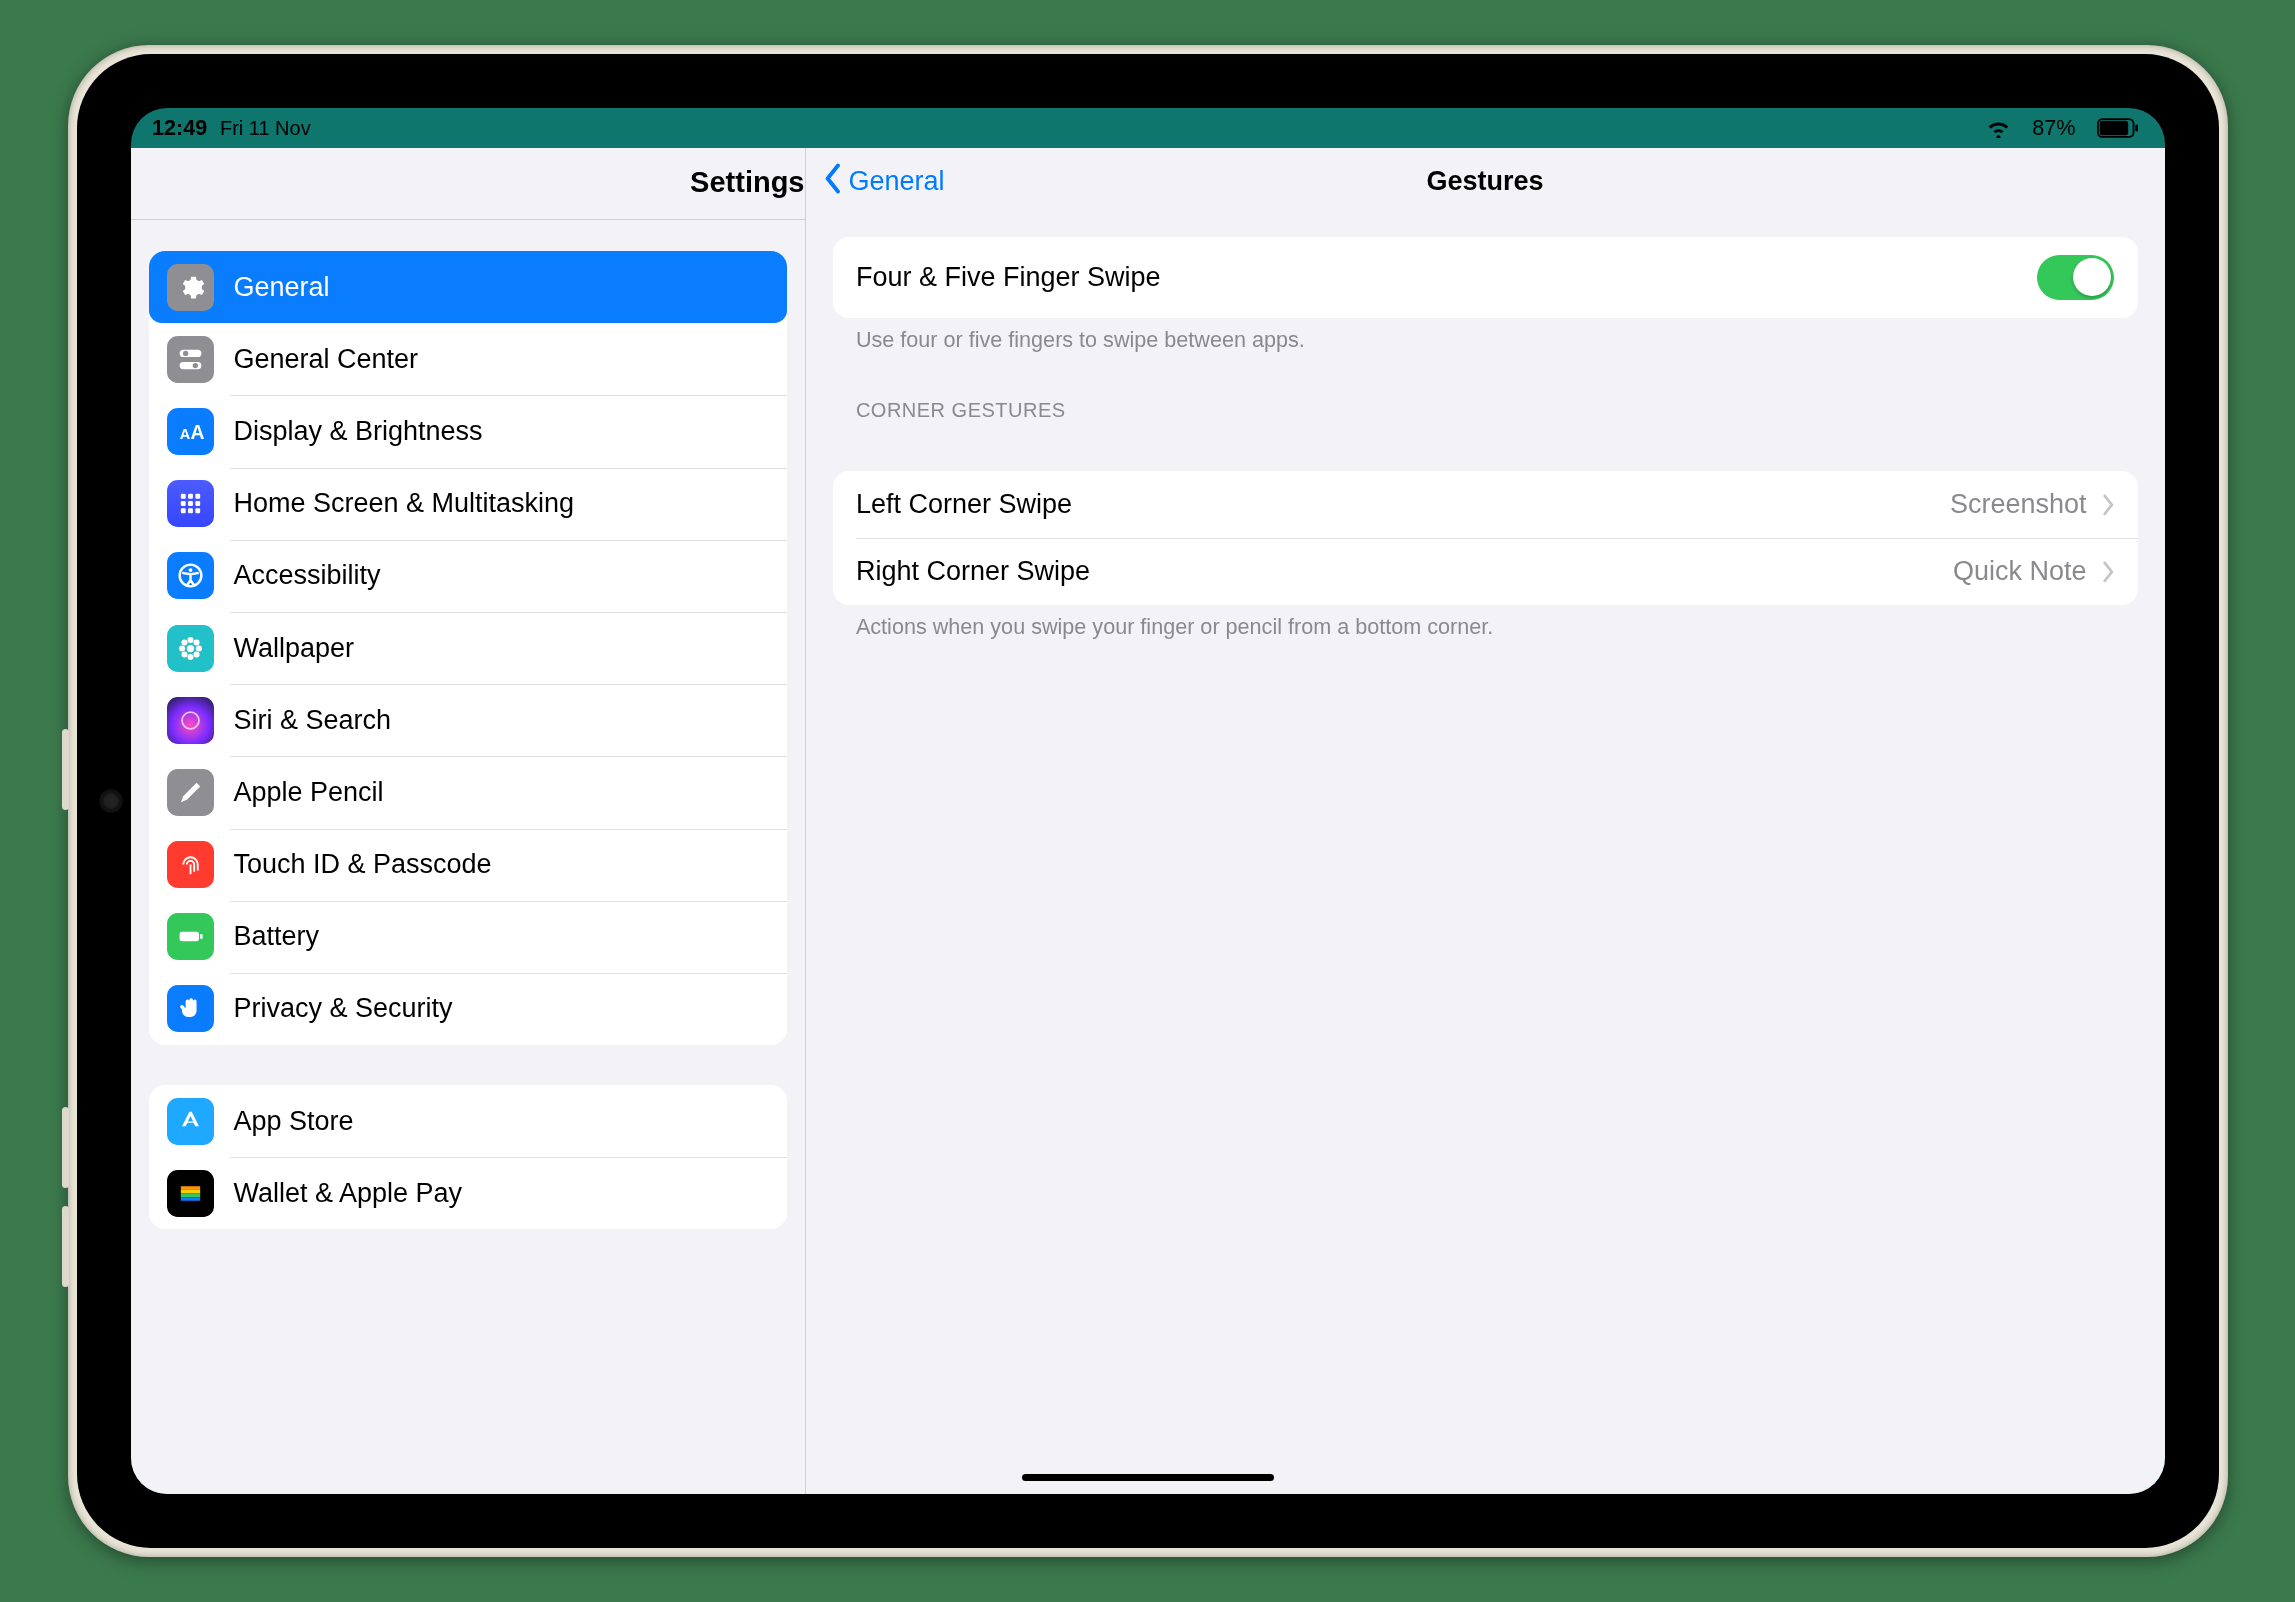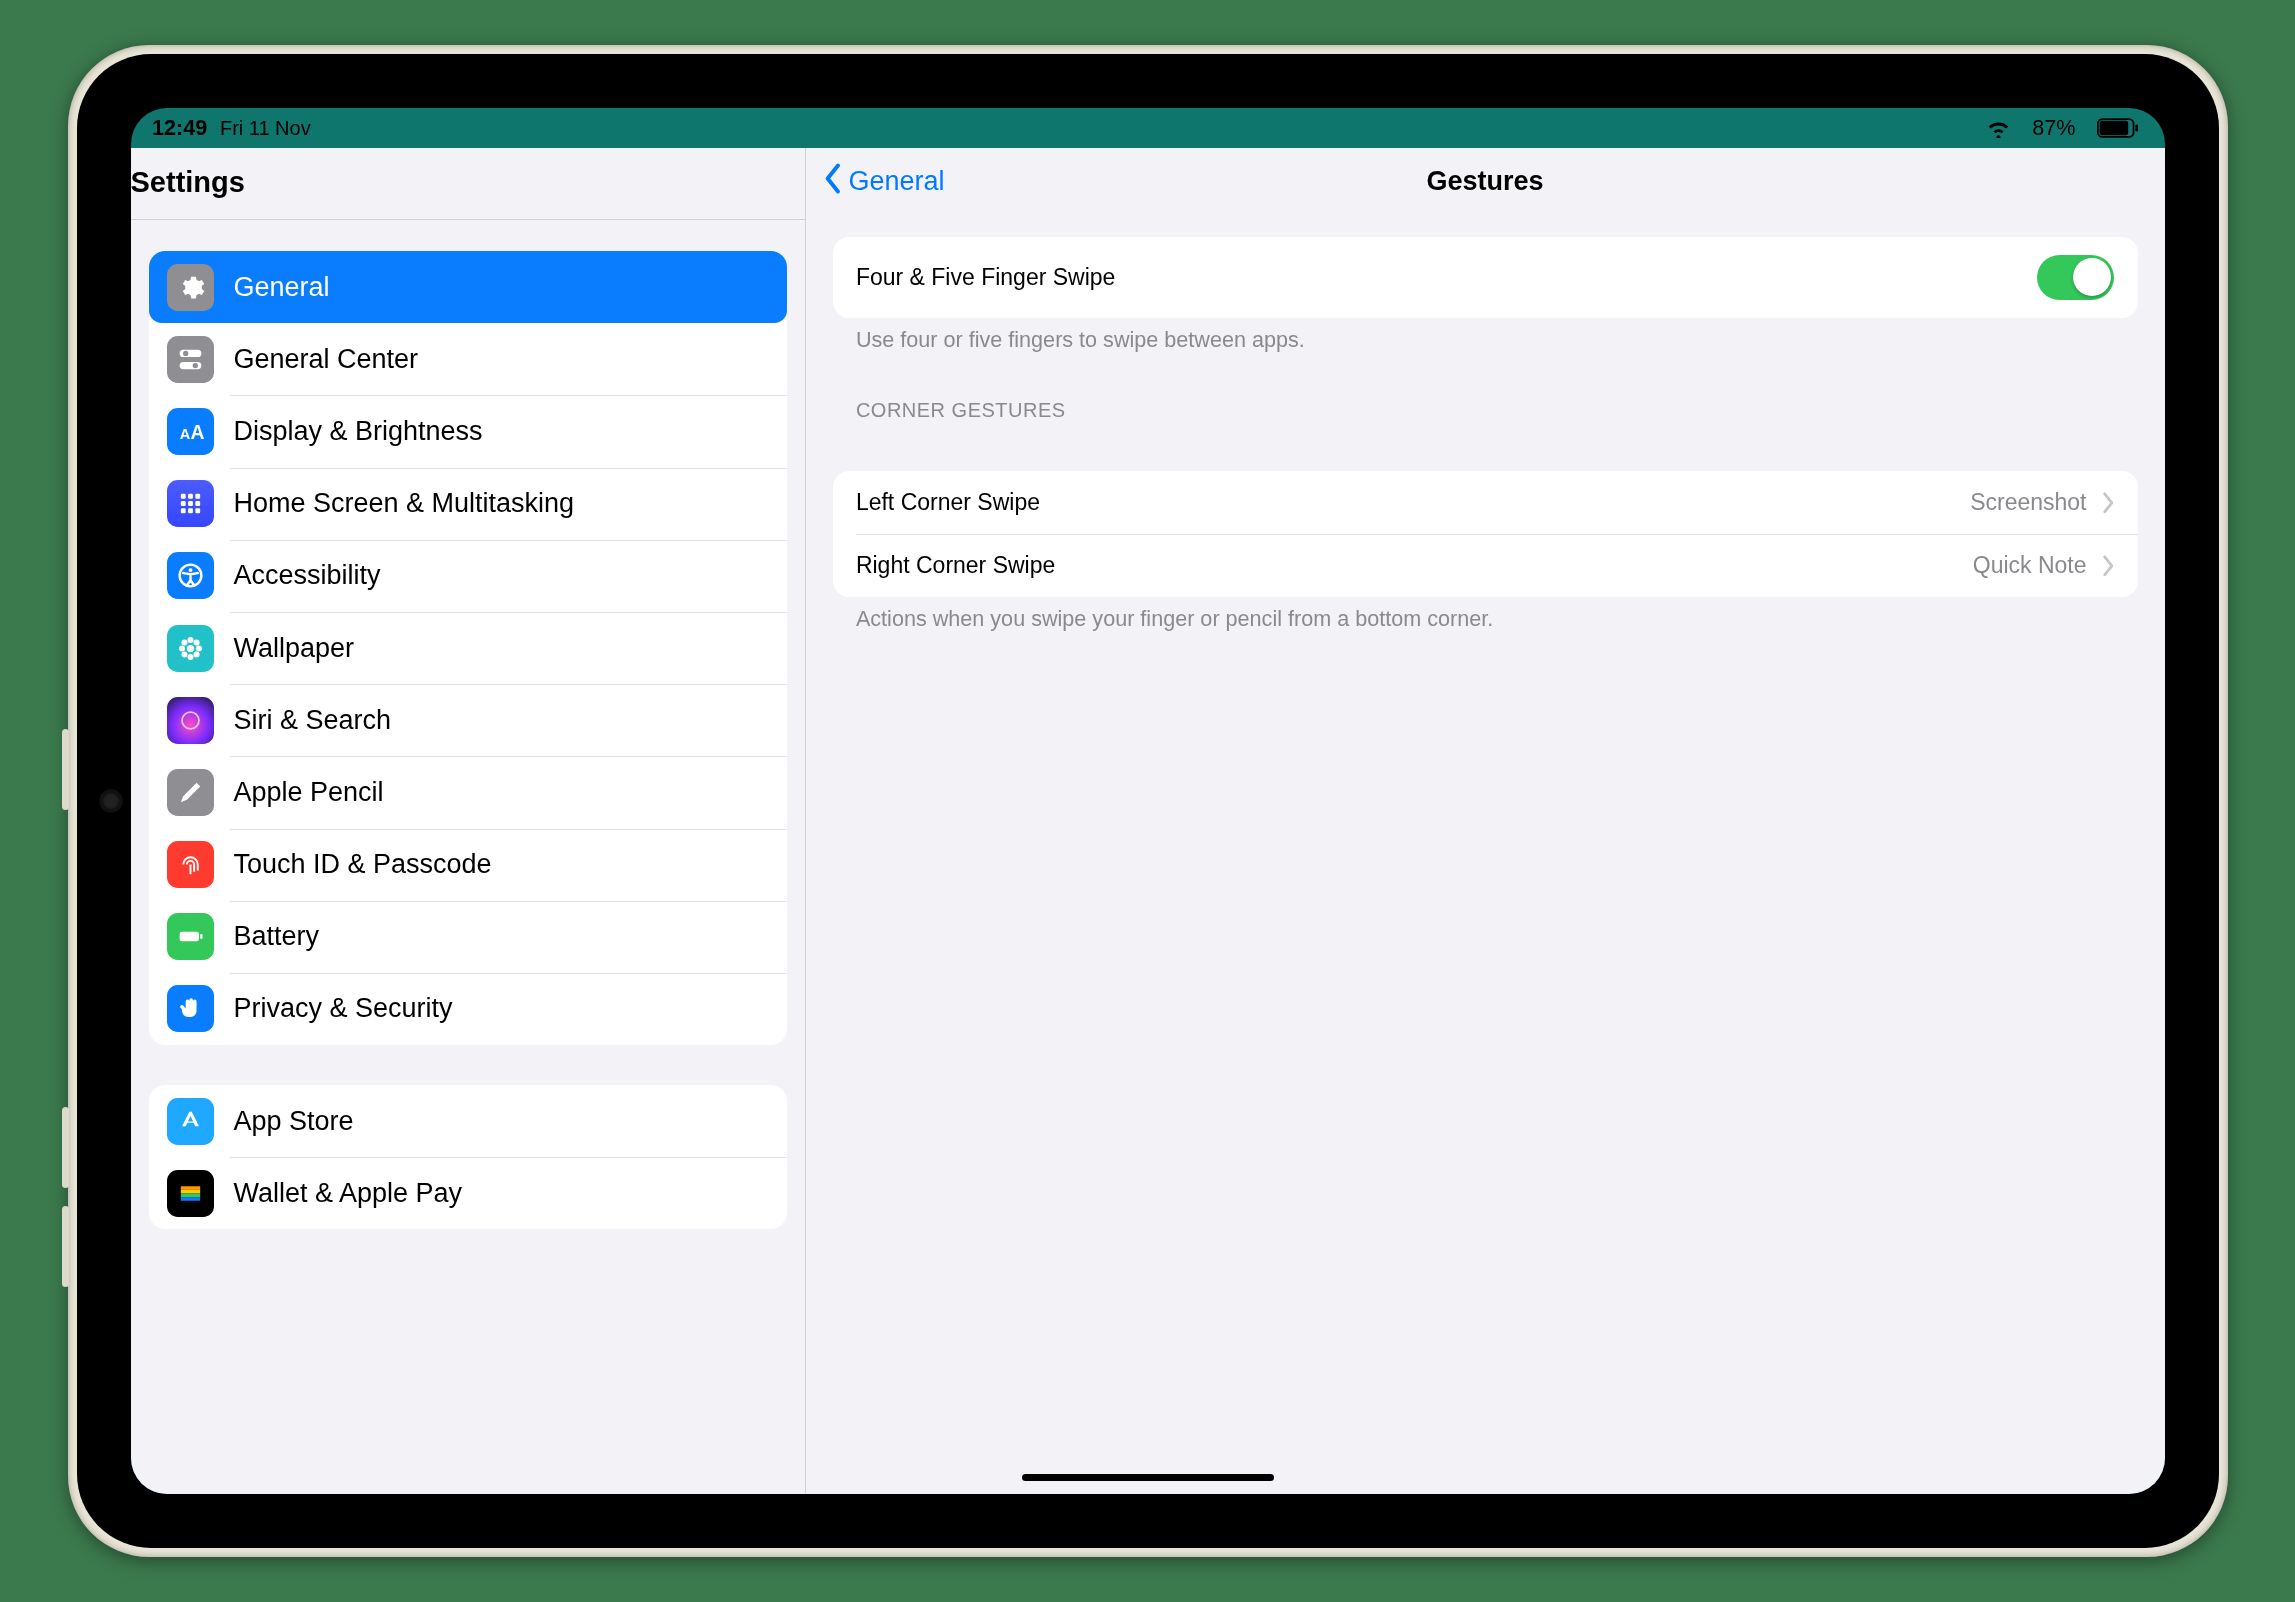--- a/index.html
+++ b/index.html
@@ -82,21 +82,21 @@
 
   
   .sidebar {
     width: 675px;
     border-right: 0.9px solid #d0d0d5;
     display: flex;
     flex-direction: column;
     background: #f2f2f7;
   }
   .sidebar-title {
-    text-align: left;
+    text-align: right;
     font-size: 29px;
     font-weight: 700;
     padding: 18px 0 20px;
     border-bottom: 0.9px solid #d0d0d5;
   }
   .sidebar-scroll {
     flex: 1;
     overflow-y: auto;
     padding: 31px 18px 18px 18px;
   }
@@ -206,21 +206,21 @@
   .cell-group {
     background: #fff;
     border-radius: 16px;
     overflow: hidden;
   }
   .cell {
     display: flex;
     align-items: center;
     justify-content: space-between;
     padding: 18px 23.4px;
-    font-size: 23px;
+    font-size: 27px;
     color: #000;
     position: relative;
     text-align: right;
   }
   .cell + .cell::before {
     content: "";
     position: absolute;
     top: 0; left: 23.4px; right: 0;
     height: 0.9px;
     background: #e0e0e5;

